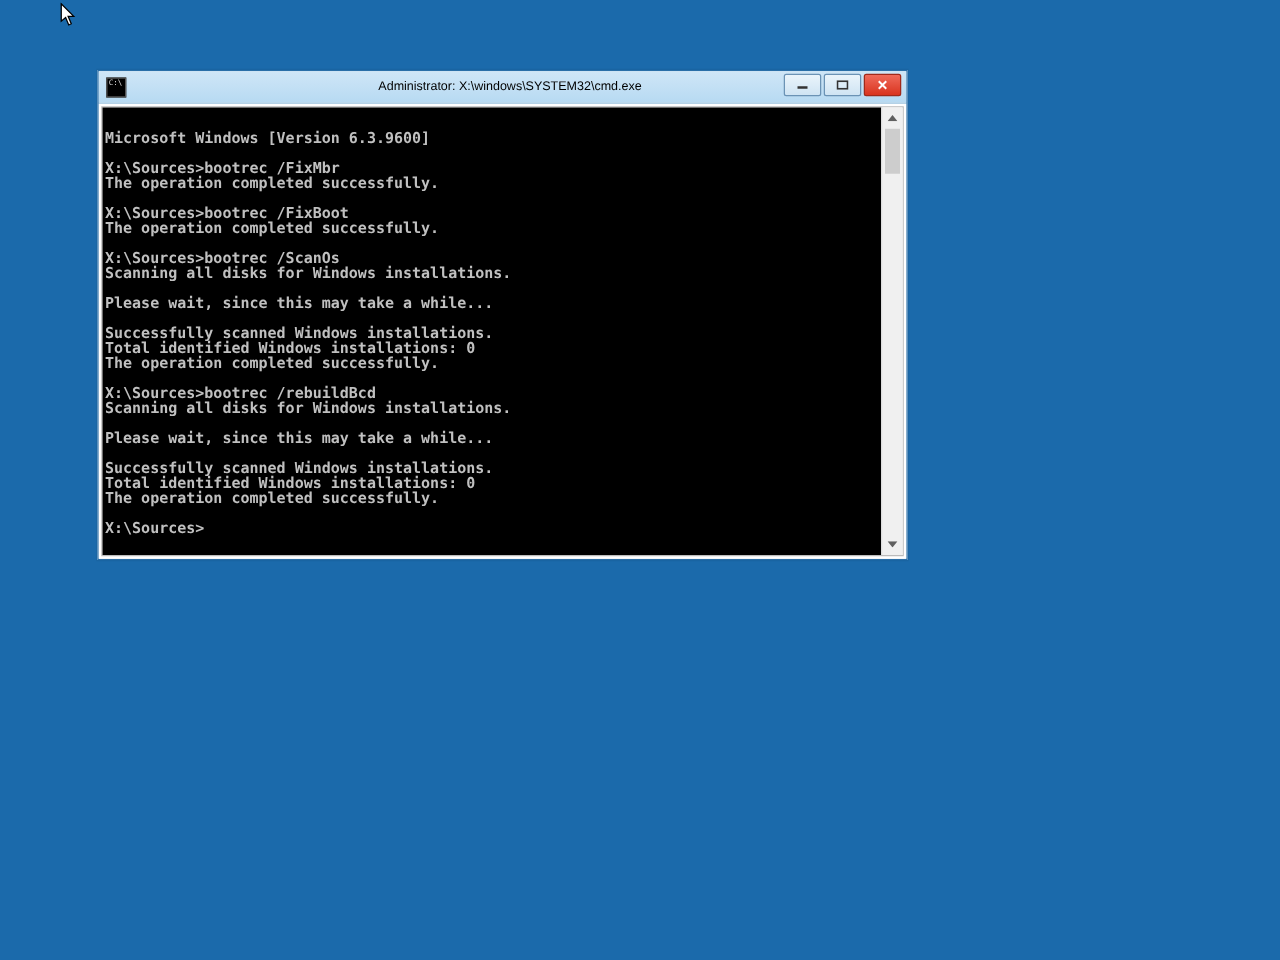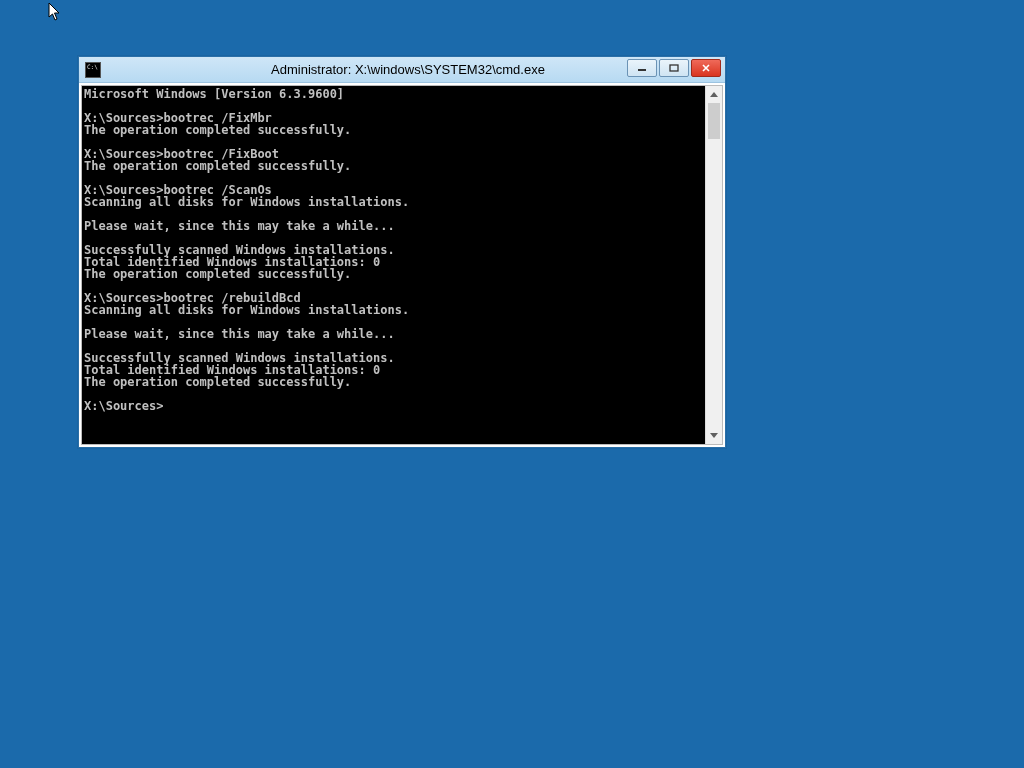--- a/index.html
+++ b/index.html
@@ -54,21 +54,21 @@
       font-size: 6px;
       font-family: monospace;
       position: absolute;
       top: 1px;
       left: 1px;
       line-height: 6px;
     }
     .titlebar-title {
       flex: 1;
       text-align: center;
-      font-size: 13px;
+      font-size: 10px;
       color: #000;
       padding-right: 10px;
     }
     .win-controls {
       display: flex;
       gap: 2px;
       position: absolute;
       right: 4px;
       top: 2px;
     }
@@ -101,21 +101,21 @@
       display: flex;
       border: 1px solid #bbb;
     }
     .terminal {
       flex: 1;
       background: #000;
       color: #c0c0c0;
       font-family: "Consolas", "Lucida Console", monospace;
       font-size: 12px;
       line-height: 12px;
-      padding: 2px 2px 2px 2px;
+      padding: 18px 2px 2px 2px;
       white-space: pre;
       overflow: hidden;
       font-weight: bold;
     }
     .scrollbar {
       width: 17px;
       background: #f0f0f0;
       display: flex;
       flex-direction: column;
       border-left: 1px solid #ddd;

